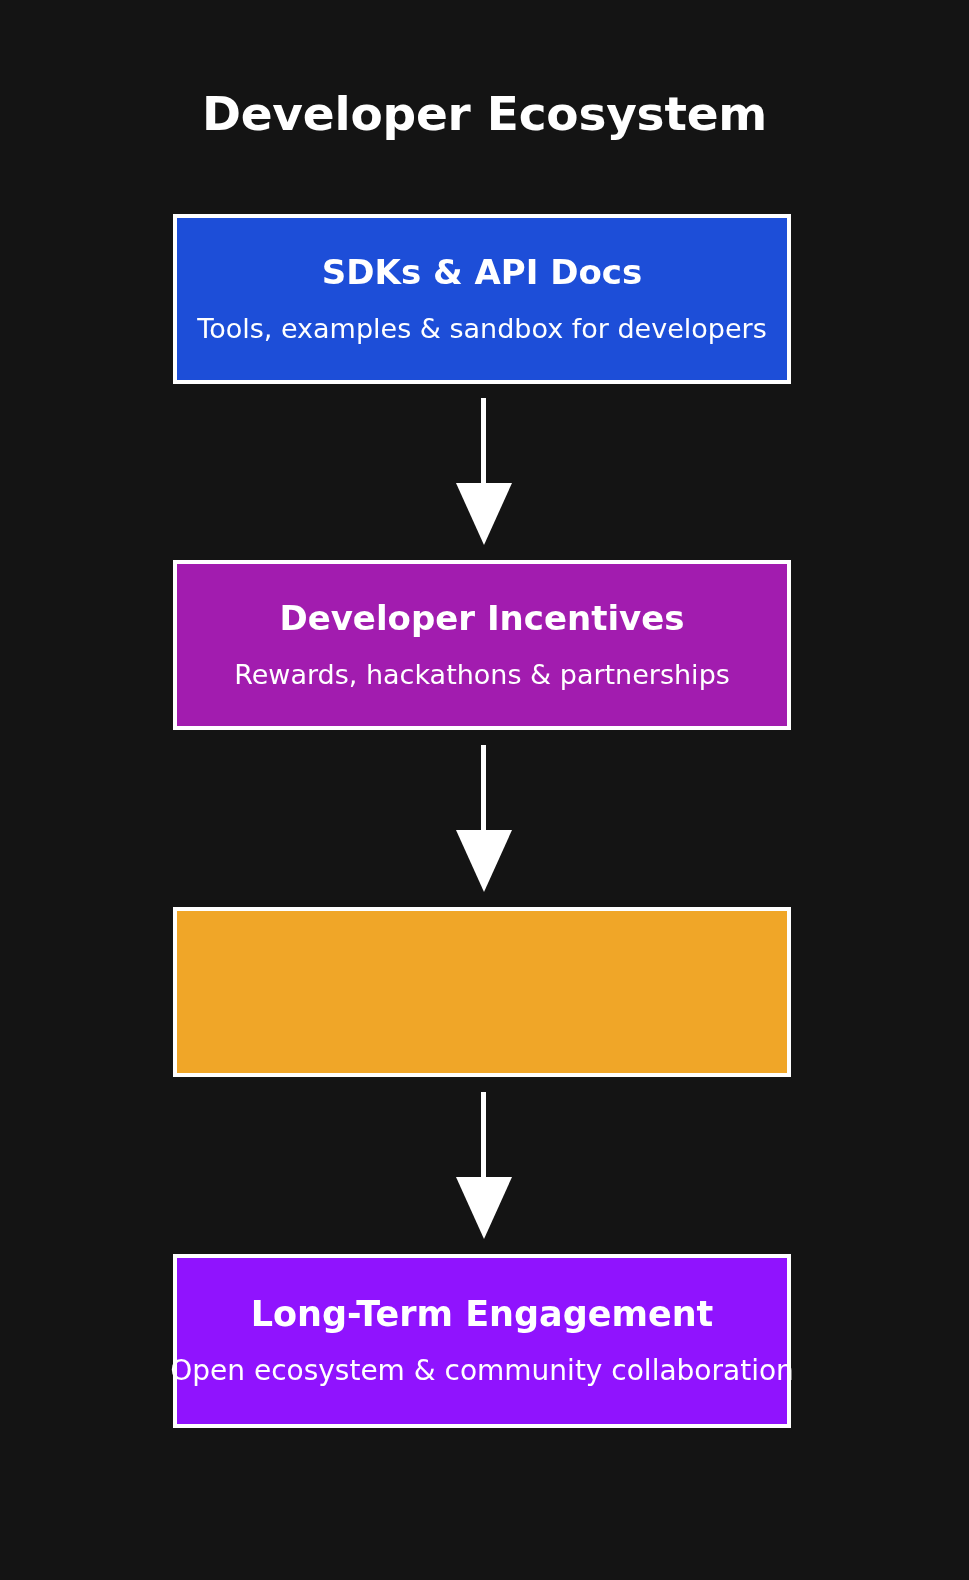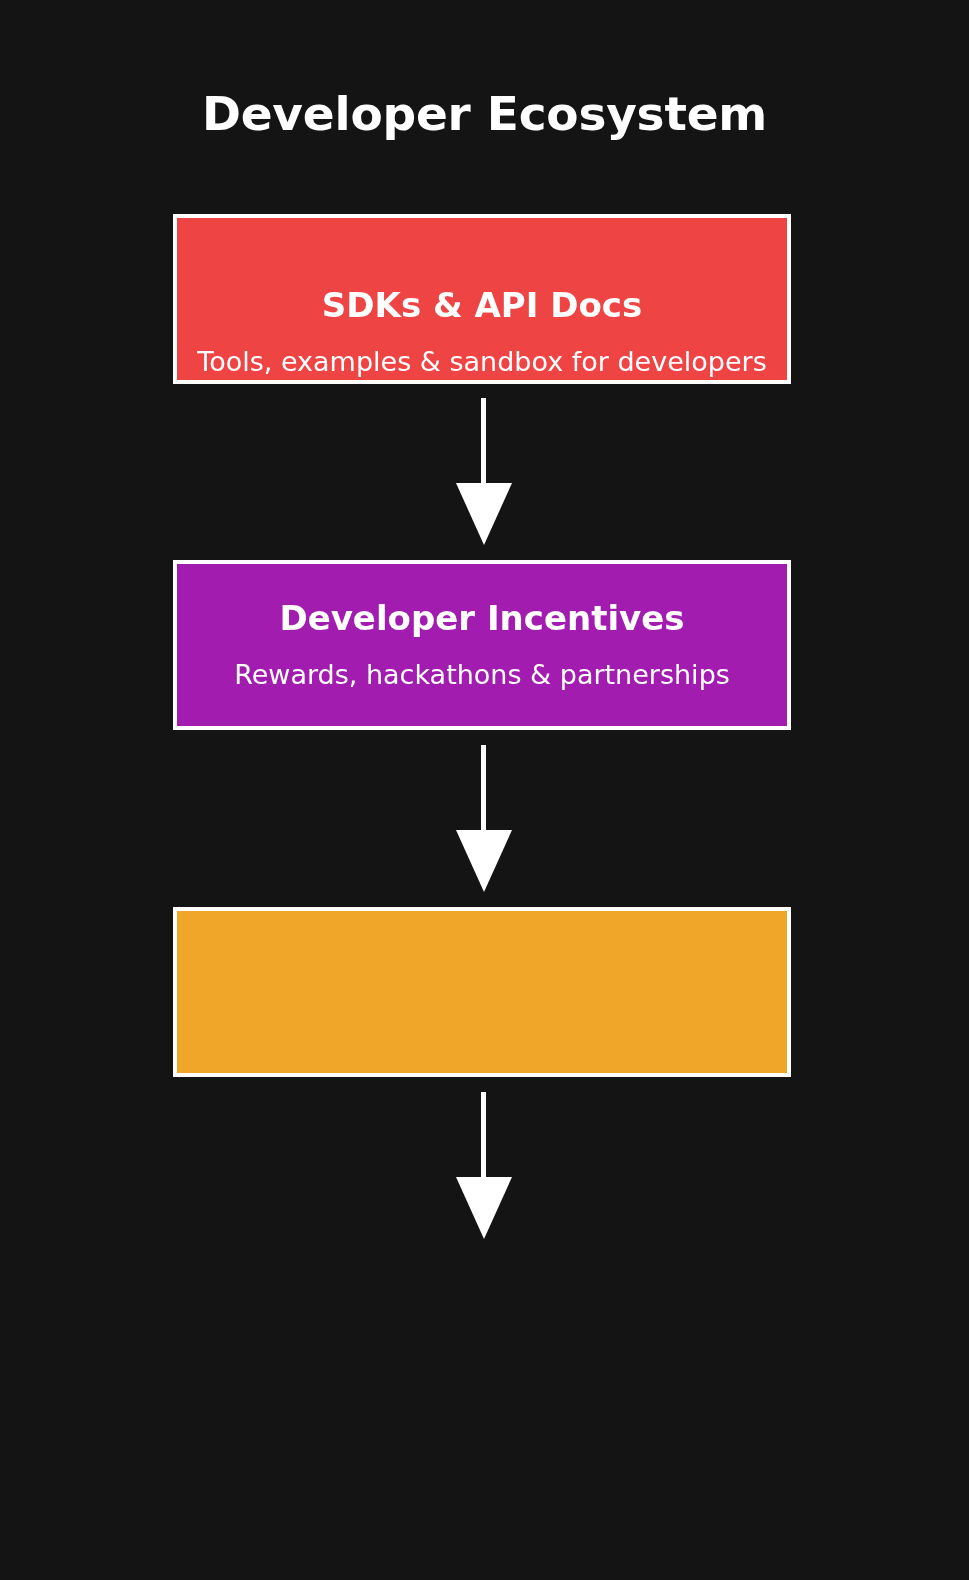--- a/index.html
+++ b/index.html
@@ -84,21 +84,21 @@
   #arrow-1 { top: 745px; height: 148px; }
   #arrow-2 { top: 1092px; height: 148px; }
 </style>
 </head>
 <body>
 
 <div class="canvas">
 
   <div class="diagram-title">Developer Ecosystem</div>
 
-  <div class="node" id="node-0" style="background: #ef4444; justify-content: flex-end;">
+  <div class="node" id="node-0" style="background: #1d4ed8;">
     <div class="node-title">SDKs &amp; API Docs</div>
     <div class="node-subtitle">Tools, examples &amp; sandbox for developers</div>
   </div>
 
   <div class="arrow" id="arrow-0">
     <svg width="58" height="148" viewBox="0 0 58 148" xmlns="http://www.w3.org/2000/svg">
       <rect x="26" y="0" width="5" height="92" fill="#ffffff"></rect>
       <polygon points="1,85 57,85 29,147" fill="#ffffff"></polygon>
     </svg>
   </div>
@@ -118,14 +118,18 @@
   <div class="node" id="node-2" style="background: rgb(240, 166, 40);">
   </div>
 
   <div class="arrow" id="arrow-2">
     <svg width="58" height="148" viewBox="0 0 58 148" xmlns="http://www.w3.org/2000/svg">
       <rect x="26" y="0" width="5" height="92" fill="#ffffff"></rect>
       <polygon points="1,85 57,85 29,147" fill="#ffffff"></polygon>
     </svg>
   </div>
 
+  <div class="node" id="node-3" style="background: rgb(144, 19, 254);">
+    <div class="node-title">Long-Term Engagement</div>
+    <div class="node-subtitle">Open ecosystem &amp; community collaboration</div>
+  </div>
 
 </div>
 
 </body></html>

